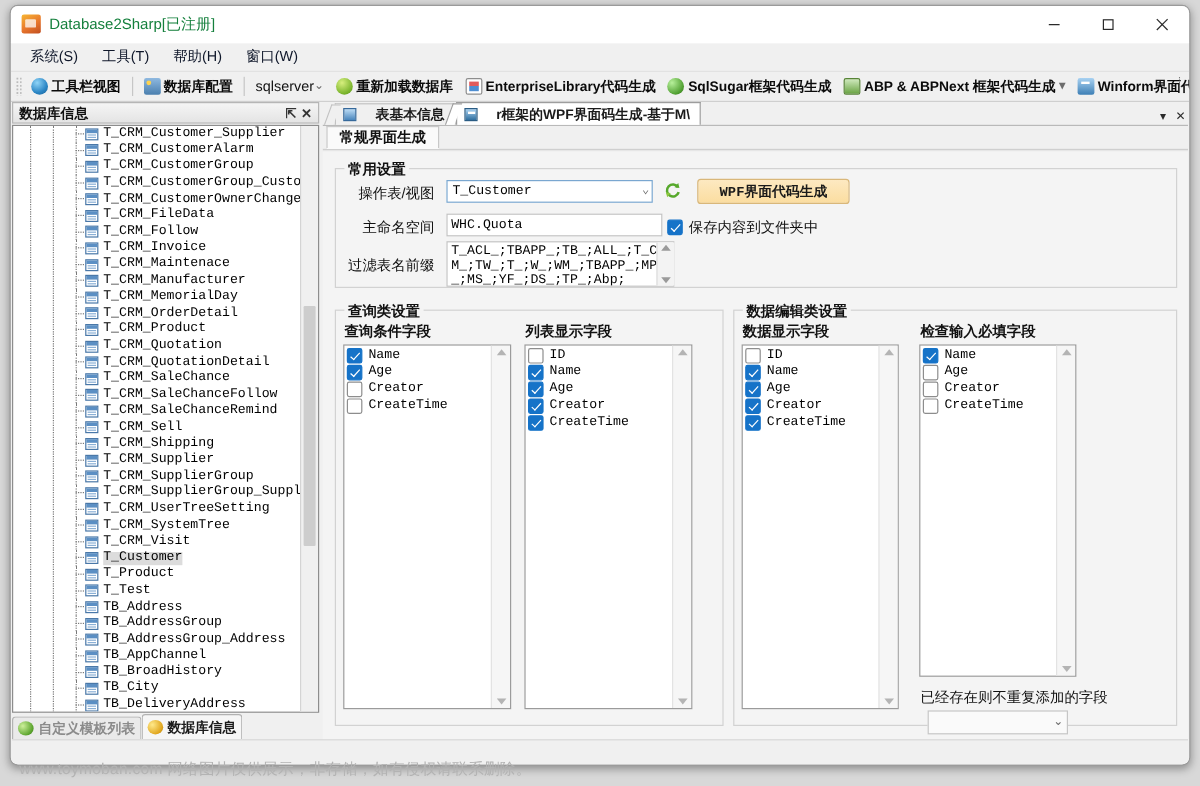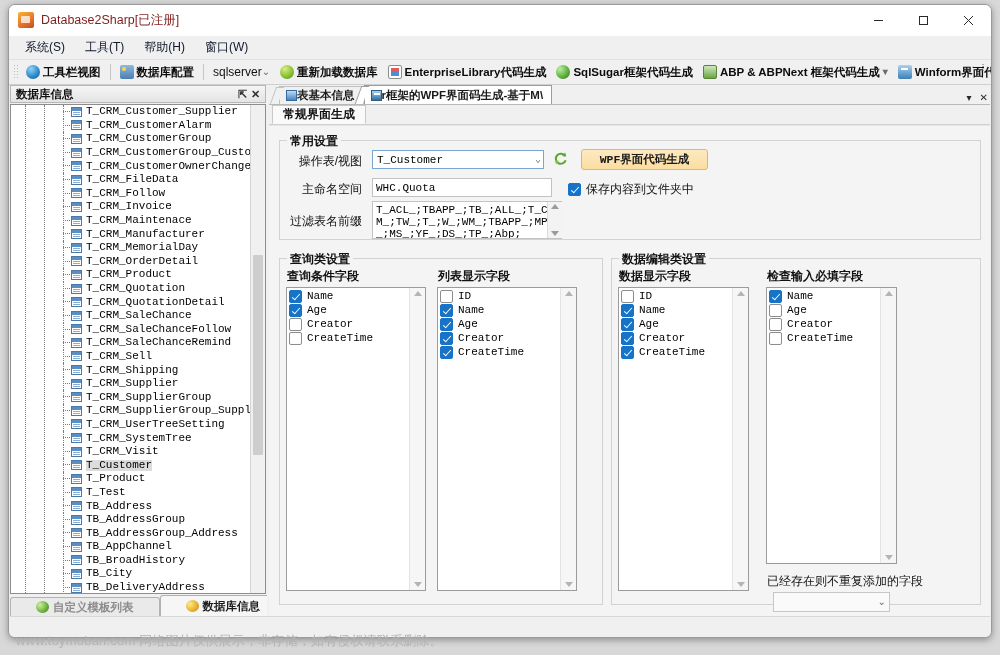--- a/index.html
+++ b/index.html
@@ -43,21 +43,21 @@
   .app-icon::after {
     content: "";
     position: absolute; left: 3px; top: 4px;
     width: 9px; height: 7px;
     background: #fdfdfd;
     opacity: .75;
     border-radius: 1px;
   }
   .title-text {
     font-size: 12.5px;
-    color: #7f1d1d;
+    color: #15803d;
     white-space: nowrap;
   }
   .win-buttons {
     position: absolute; right: 0; top: 0;
     height: 31px; display: flex;
   }
   .win-btn {
     width: 45px; height: 31px;
     display: flex; align-items: center; justify-content: center;
     color: #2a2a2a;
@@ -246,21 +246,21 @@
   }
   .dock-tabs {
     height: 21px;
     display: flex;
     align-items: flex-end;
     margin-top: 1px;
   }
   .dock-tab {
     height: 19px;
     display: flex; align-items: center; gap: 4px;
-    padding: 0 25px;
+    padding: 0 4px;
     font-size: 11.5px;
     font-weight: bold;
     border: 1px solid #b2b2b2;
     border-bottom: none;
     border-radius: 3px 3px 0 0;
     background: #eaeaea;
     color: #8b8b8b;
     white-space: nowrap;
   }
   .dock-tab.active {
@@ -281,21 +281,21 @@
   .doc-tabbar {
     height: 20px;
     position: relative;
     display: flex;
     align-items: flex-end;
     border-bottom: 1px solid #b9b9b9;
     padding-left: 10px;
   }
   .doc-tab {
     height: 18px;
-    display: flex; align-items: center; gap: 0;
+    display: flex; align-items: center; gap: 16px;
     padding: 0 8px 0 6px;
     font-size: 11.5px;
     font-weight: bold;
     white-space: nowrap;
     background: #f0f0f0;
     border: 1px solid #c2c2c2;
     border-bottom: none;
     color: #1b1b1b;
     transform: skewX(-0deg);
     position: relative;
@@ -886,21 +886,21 @@
             <svg width="15" height="15" viewBox="0 0 15 15">
               <path d="M12 5 A5 5 0 1 0 12.6 9.2" fill="none" stroke="#57a92c" stroke-width="2.1"></path>
               <path d="M12.2 1.6 L13.2 5.6 L9.2 5.1 Z" fill="#57a92c"></path>
               <path d="M3 13.4 L2 9.4 L6 9.9 Z" fill="#8cc63f"></path>
             </svg>
           </div>
           <div class="gen-btn" style="left:301px; top:8px; width:127px; height:21px;">WPF界面代码生成</div>
 
           <div class="form-label" style="left:10px; top:40px; width:72px;">主命名空间</div>
           <div class="textbox" style="left:92px; top:37px; width:180px; height:19px; padding-top:3px;">WHC.Quota</div>
-          <div class="chk-row" style="left:288px; top:40px;">
+          <div class="chk-row" style="left:276px; top:40px;">
             <span class="cbox soft checked"></span>
             <span>保存内容到文件夹中</span>
           </div>
 
           <div class="form-label" style="left:10px; top:72px; width:72px;">过滤表名前缀</div>
           <div class="textbox" style="left:92px; top:60px; width:190px; height:38px;">T_ACL_;TBAPP_;TB_;ALL_;T_CRM_;TW_;T_;W_;WM_;TBAPP_;MPS_;MS_;YF_;DS_;TP_;Abp;</div>
           <div class="spin-col" style="left:267px; top:61px; height:36px;">
             <span class="arr-up"></span>
             <span class="arr-dn"></span>
           </div>

